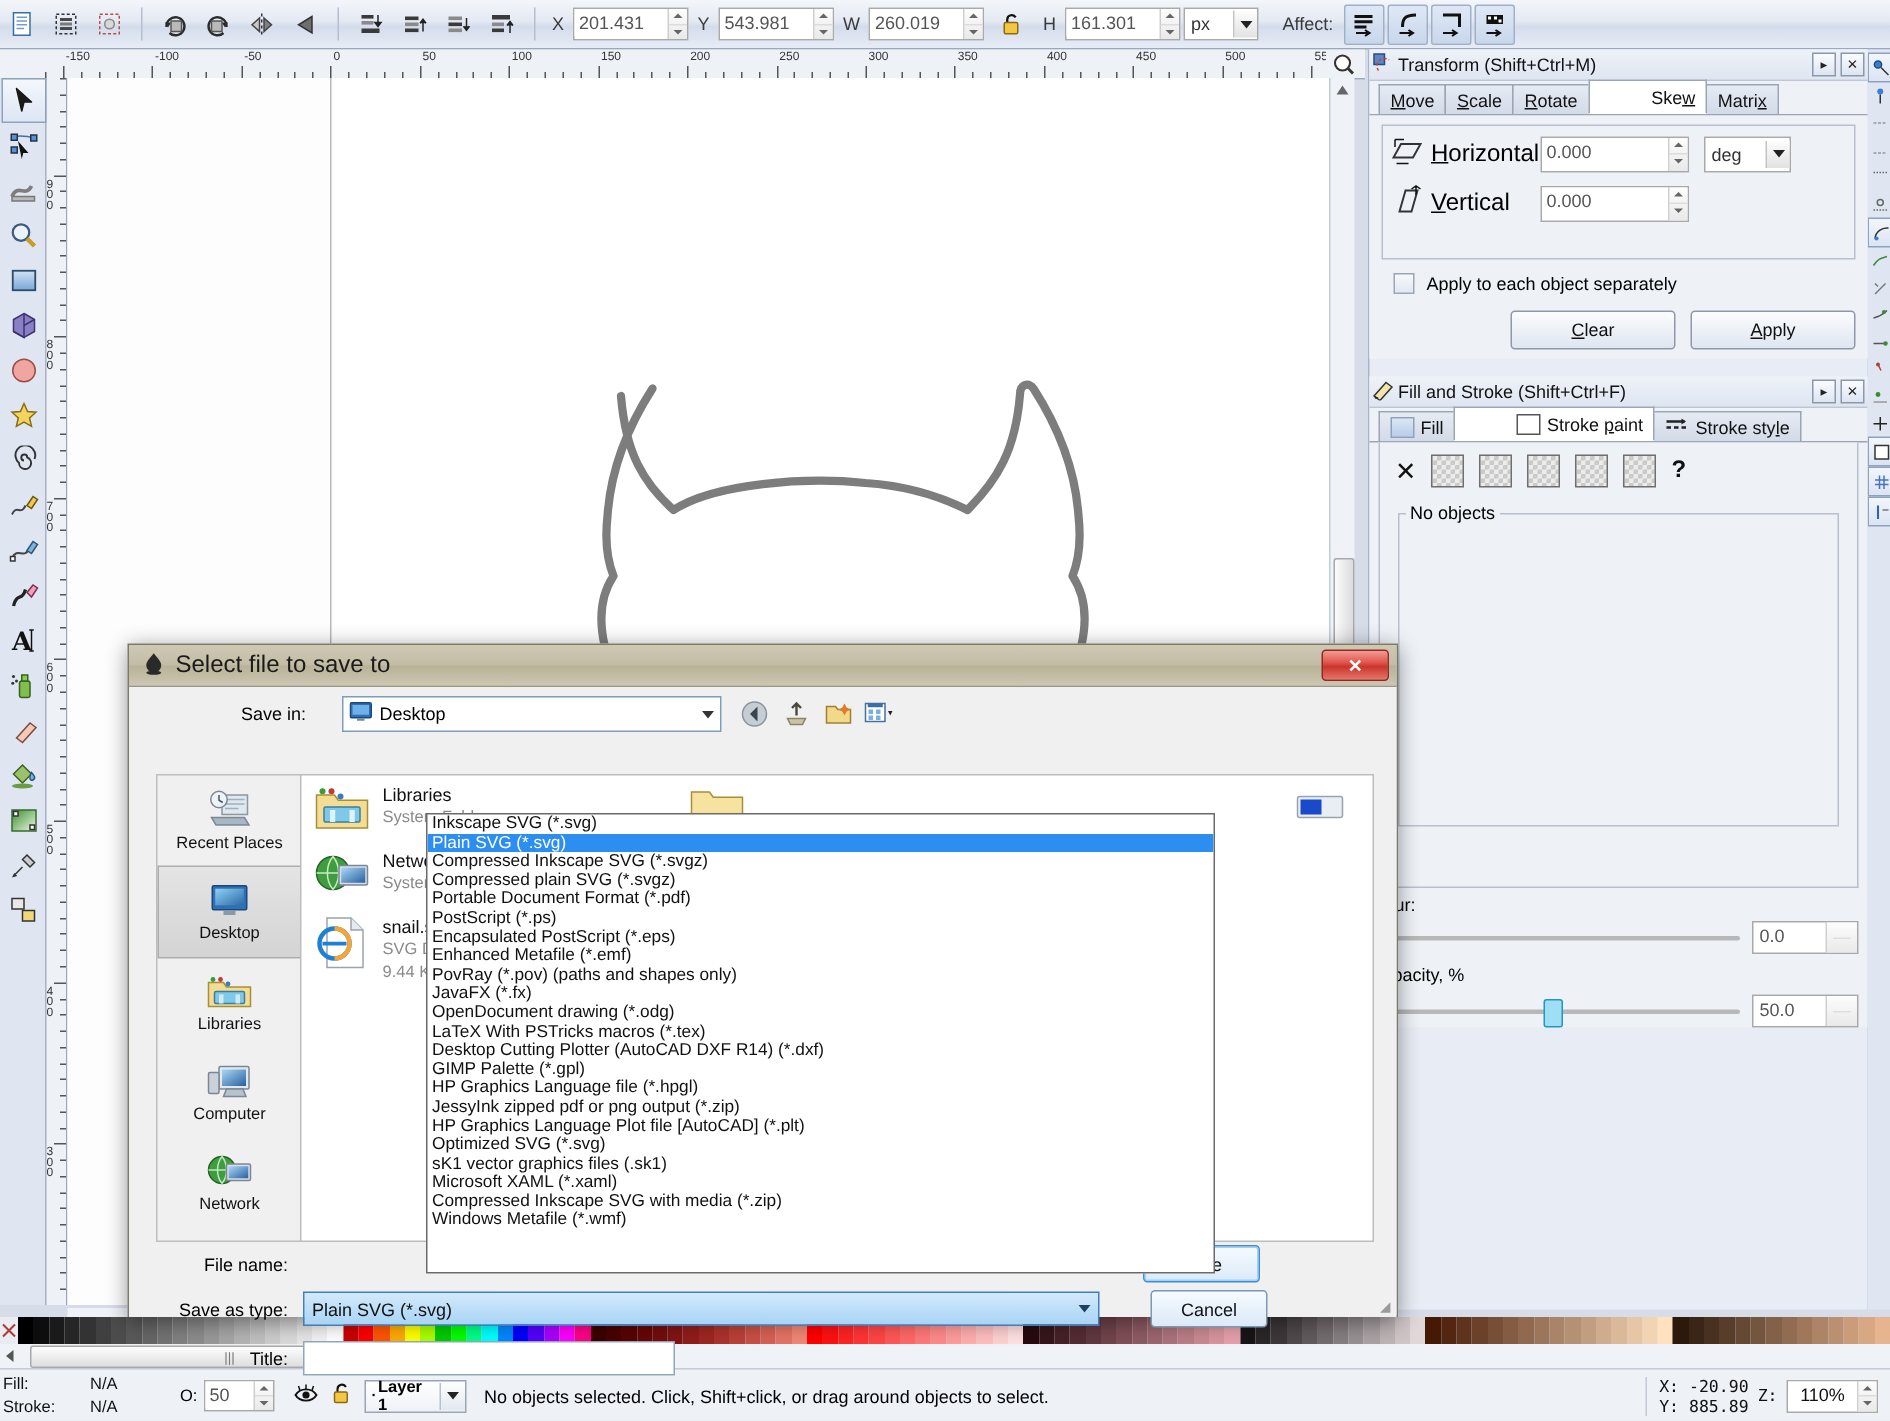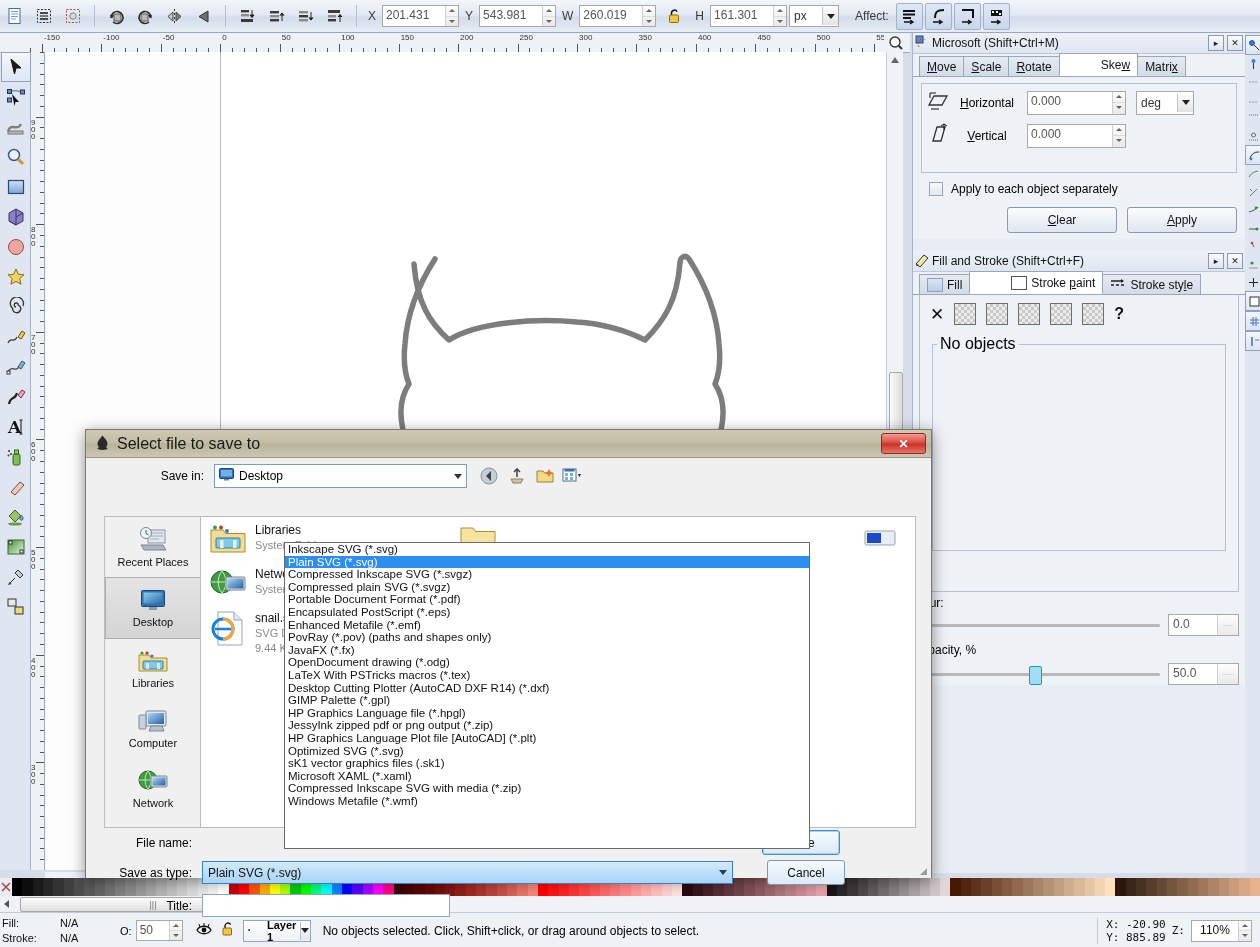--- a/index.html
+++ b/index.html
@@ -103,21 +103,21 @@
   .tabs{display:flex;align-items:flex-end;height:22px;padding-left:6px;border-bottom:1px solid #9aa5b6;}
   .tab{
     height:19px;padding:0 7px;display:flex;align-items:center;font-size:12px;
     border:1px solid #9aa5b6;border-bottom:none;background:linear-gradient(to bottom,#e6ebf3,#d3dbe8);
     margin-right:-1px;color:#111;
   }
   .tab.sel{background:#fff;height:21px;position:relative;z-index:2;border-bottom:1px solid #fff;padding-left:41px;}
   .panel{background:#eef1f6;padding:6px 8px;}
   .group-box{border:1px solid #b7c0ce;background:#eef1f6;padding:8px 6px;}
   .row{display:flex;align-items:center;margin-bottom:8px;}
-  .row .lbl{width:100px;text-align:center;padding-right:7px;font-size:12px;}
+  .row .lbl{width:100px;text-align:left;padding-right:7px;font-size:16px;}
   .btn{
     height:24px;min-width:84px;padding:0 12px;
     border:1px solid #8d99ab;border-radius:3px;
     background:linear-gradient(to bottom,#fbfcfe,#dfe6f0);
     display:flex;align-items:center;justify-content:center;font-size:12px;color:#111;
   }
   .chk{width:12px;height:12px;border:1px solid #9aa5b6;background:linear-gradient(to bottom,#f7f9fc,#e2e8f1);}
   .swatch{width:20px;height:20px;border:1px solid #6e6e6e;
     background-image:linear-gradient(45deg,#c8c8c8 25%,transparent 25%,transparent 75%,#c8c8c8 75%),
                      linear-gradient(45deg,#c8c8c8 25%,transparent 25%,transparent 75%,#c8c8c8 75%);
@@ -164,21 +164,21 @@
   }
   #fd-title .ttl{flex:1;font-size:16px;color:#1a1a1a;margin-left:6px;}
   #fd-close{
     width:43px;height:19px;margin-right:3px;border-radius:3px;
     background:linear-gradient(to bottom,#f39a94 0%,#e1564c 40%,#c9352c 55%,#e8756c 100%);
     border:1px solid #8f2b22;color:#fff;font-size:12px;font-weight:bold;
     display:flex;align-items:center;justify-content:center;
   }
   #fd-body{padding:0;position:relative;height:420px;background:#f0f0f0;}
   #fd-topbar{height:36px;display:flex;align-items:center;padding-left:18px;}
-  #savein-label{width:100px;text-align:right;padding-right:10px;font-size:12px;}
+  #savein-label{width:100px;text-align:right;padding-right:24px;font-size:12px;}
   #savein-combo{
     width:247px;height:22px;border:1px solid #7d9db8;background:#fff;
     display:flex;align-items:center;padding-left:4px;font-size:12px;
   }
   #savein-combo .cap{flex:1;margin-left:5px;}
   #savein-combo .arw{width:17px;display:flex;align-items:center;justify-content:center;}
   .nav-ic{width:24px;height:24px;margin-left:4px;display:flex;align-items:center;justify-content:center;}
   #fd-sidebar{
     position:absolute;left:18px;top:58px;width:96px;height:310px;
     background:#f0f0f0;border:1px solid #bdbdbd;border-right:none;
@@ -850,21 +850,21 @@
 <div id="dockarea" class="abs">
 
   <div class="dlg">
     <div class="dlg-title">
       <span>
         <svg width="14" height="14" viewBox="0 0 14 14">
             <rect x="1" y="1" width="7" height="7" fill="#5d87c4" stroke="#2a4a80"></rect>
             <path d="M4 12a5 5 0 0 1 7-7" stroke="#c04040" fill="none" stroke-dasharray="2 1.4"></path>
           </svg>
       </span>
-      <span class="t">Microsoft (Shift+Ctrl+M)</span>
+      <span class="t">Transform (Shift+Ctrl+M)</span>
       <span class="dlg-btn">▸</span>
       <span class="dlg-btn">✕</span>
     </div>
     <div class="tabs">
       <div class="tab">
           <span><u>M</u>ove</span>
         </div>
       <div class="tab">
           <span><u>S</u>cale</span>
         </div>
@@ -970,21 +970,21 @@
       <div style="display:flex;align-items:center;gap:10px;">
         <span style="font-size:17px;line-height:17px;color:#111;">✕</span>
         <span class="swatch"></span>
         <span class="swatch"></span>
         <span class="swatch"></span>
         <span class="swatch"></span>
         <span class="swatch"></span>
         <span style="font-size:16px;font-weight:bold;color:#111;">?</span>
       </div>
       <fieldset style="margin-top:10px;border:1px solid #b7c0ce;height:206px;padding:4px;">
-        <legend style="font-size:16px;padding:0 3px;">No objects</legend>
+        <legend style="font-size:12px;padding:0 3px;">No objects</legend>
       </fieldset>
     </div>
     <div style="padding:4px 6px 0 2px;">
       <div style="font-size:12px;margin-left:4px;">Blur:</div>
       <div style="display:flex;align-items:center;gap:8px;margin:4px 0 4px 2px;">
         <div class="slider-track">
             <span class="slider-knob" style="left:-2px;"></span>
           </div>
         <div class="numbox">
           <span>0.0</span>
@@ -1172,21 +1172,21 @@
       </svg>
   </span>
   <span style="margin-left:8px;">
     <svg width="14" height="16" viewBox="0 0 14 16">
         <path d="M4 7V5a3 3 0 0 1 5.6-1.4" fill="none" stroke="#111" stroke-width="1.4"></path>
         <rect x="2" y="7" width="8.5" height="7" rx="1" fill="#f3c744" stroke="#8a6b12"></rect>
       </svg>
   </span>
   <div class="layer-sel" style="width:62px;margin-left:8px;">
     <span style="font-size:10px;">·</span>
-      <span style="margin-left:16px;">Layer 1</span>
+      <span style="margin-left:1px;">Layer 1</span>
     <span class="arw">
         <i class="caret-d"></i>
       </span>
   </div>
   <span style="margin-left:12px;font-size:12px;">No objects selected. Click, Shift+click, or drag around objects to select.</span>
 
   <div style="margin-left:auto;display:flex;align-items:center;gap:6px;margin-right:6px;">
     <div style="display:flex;flex-direction:column;border-left:1px solid #c2cad8;padding-left:8px;">
       <div class="coord"><span>X:</span> <span>-20.90</span></div>
       <div class="coord"><span>Y:</span> <span>885.89</span></div>
@@ -1398,20 +1398,21 @@
           </svg>
       </div>
     </div>
 
     <div id="fd-dropdown">
         <div class="dd-item">Inkscape SVG (*.svg)</div>
         <div class="dd-item sel">Plain SVG (*.svg)</div>
         <div class="dd-item">Compressed Inkscape SVG (*.svgz)</div>
         <div class="dd-item">Compressed plain SVG (*.svgz)</div>
         <div class="dd-item">Portable Document Format (*.pdf)</div>
+        <div class="dd-item">PostScript (*.ps)</div>
         <div class="dd-item">Encapsulated PostScript (*.eps)</div>
         <div class="dd-item">Enhanced Metafile (*.emf)</div>
         <div class="dd-item">PovRay (*.pov) (paths and shapes only)</div>
         <div class="dd-item">JavaFX (*.fx)</div>
         <div class="dd-item">OpenDocument drawing (*.odg)</div>
         <div class="dd-item">LaTeX With PSTricks macros (*.tex)</div>
         <div class="dd-item">Desktop Cutting Plotter (AutoCAD DXF R14) (*.dxf)</div>
         <div class="dd-item">GIMP Palette (*.gpl)</div>
         <div class="dd-item">HP Graphics Language file (*.hpgl)</div>
         <div class="dd-item">JessyInk zipped pdf or png output (*.zip)</div>

